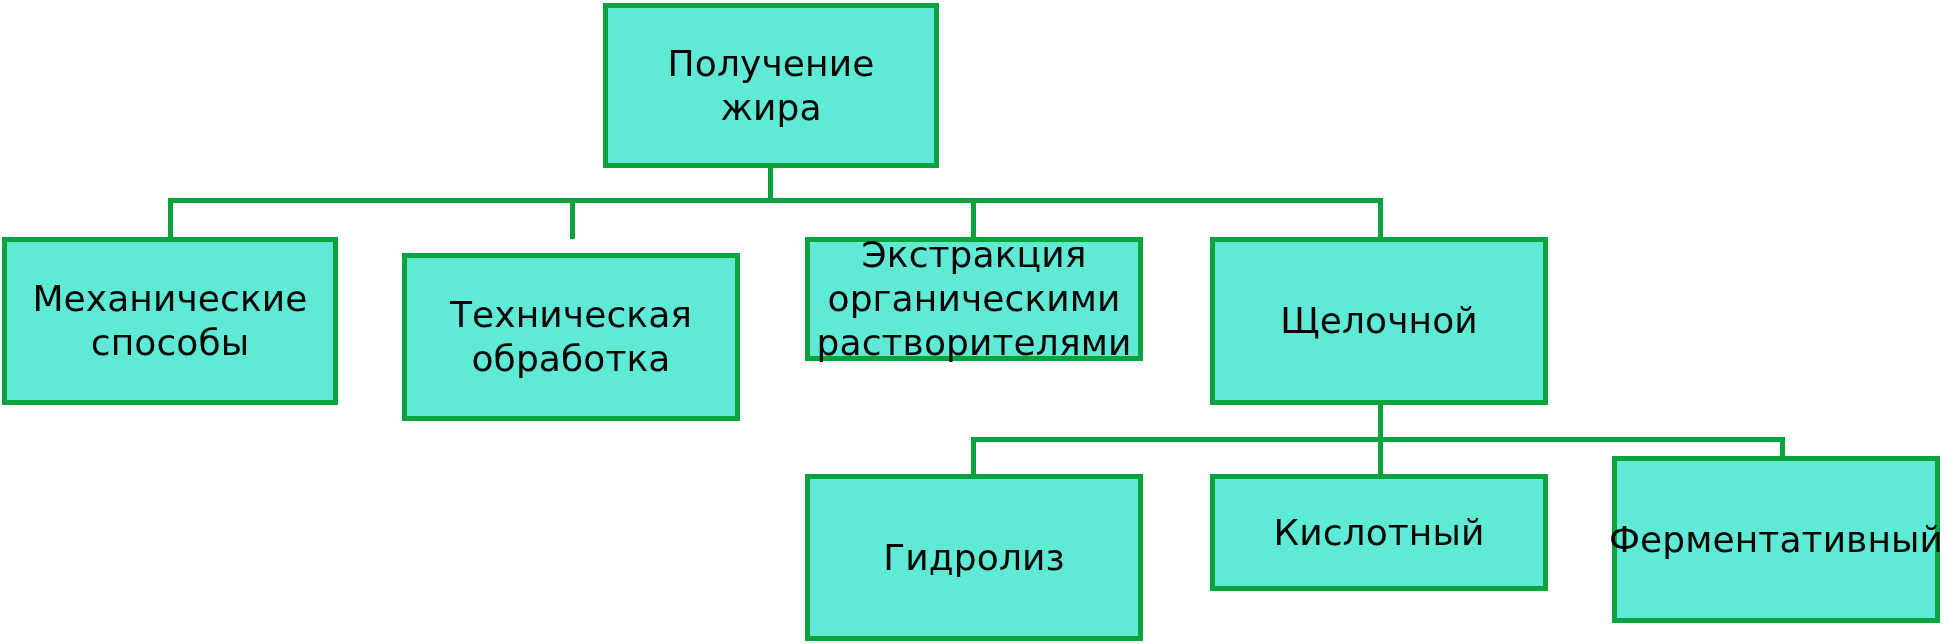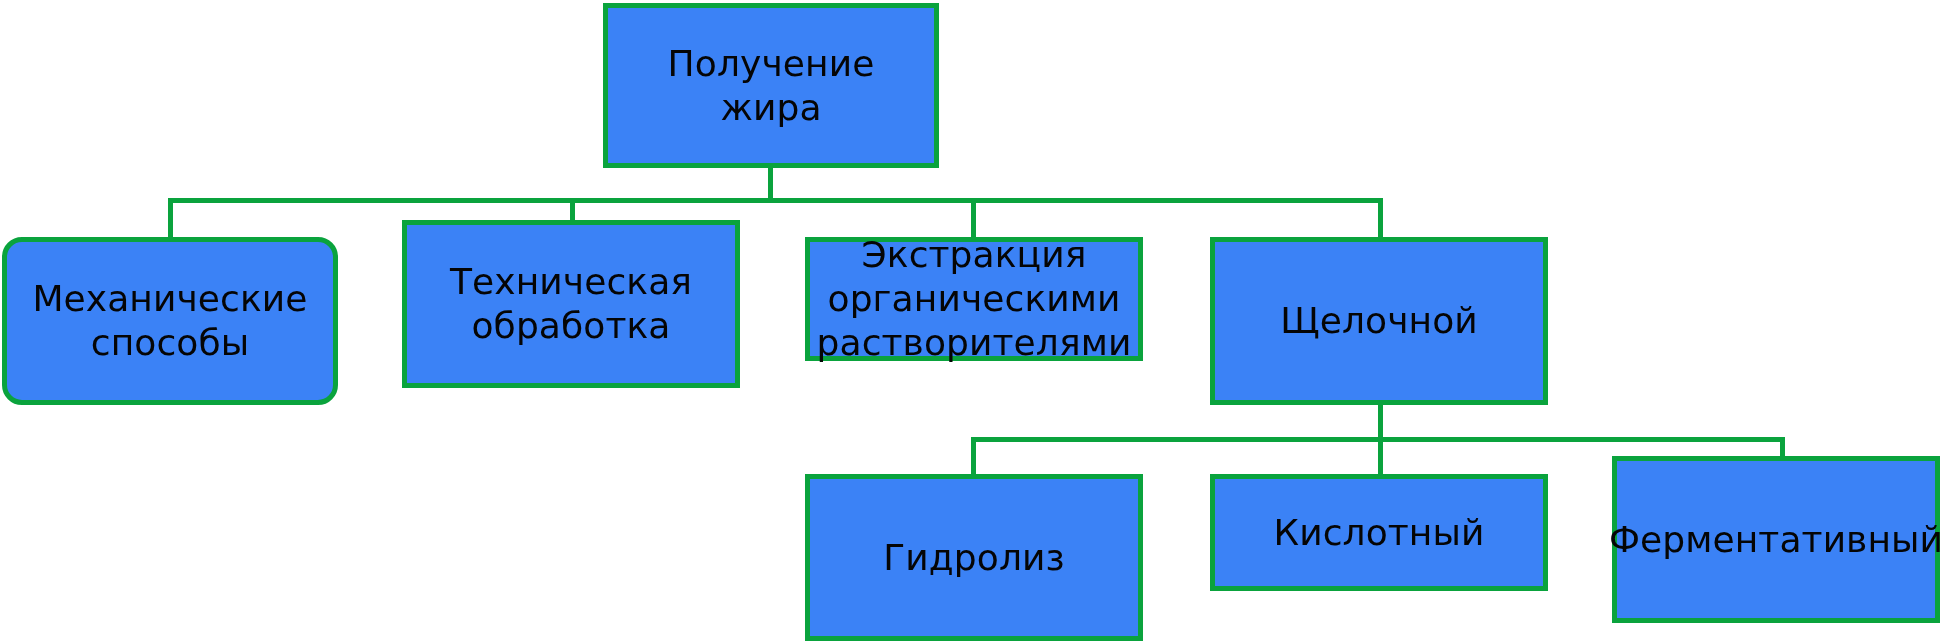--- a/index.html
+++ b/index.html
@@ -13,21 +13,21 @@
   #diagram-canvas {
     position: relative;
     width: 1949px;
     height: 644px;
     background: #ffffff;
     overflow: hidden;
   }
   .node {
     position: absolute;
     box-sizing: border-box;
-    background: #3b82f6;
+    background: #5eead4;
     border: 5px solid #0aa33d;
     display: flex;
     align-items: center;
     justify-content: center;
     text-align: center;
     color: #050505;
     font-size: 36px;
     line-height: 1.22;
     letter-spacing: 0.1px;
     padding: 4px 10px;
@@ -43,22 +43,22 @@
     background: #0aa33d;
     z-index: 1;
   }
   .conn.h { height: 5px; }
   .conn.v { width: 5px; }
 
   
   #node-root      { left: 603px;  top: 3px;   width: 336px; height: 165px; }
 
   
-  #node-mech      { left: 2px;    top: 237px; width: 336px; height: 168px; border-radius: 20px; }
-  #node-tech      { left: 402px;  top: 220px; width: 338px; height: 168px; }
+  #node-mech      { left: 2px;    top: 237px; width: 336px; height: 168px; }
+  #node-tech      { left: 402px;  top: 253px; width: 338px; height: 168px; }
   #node-extract   { left: 805px;  top: 237px; width: 338px; height: 124px; }
   #node-hydro     { left: 1210px; top: 237px; width: 338px; height: 168px; }
 
   
   #node-alkaline  { left: 805px;  top: 474px; width: 338px; height: 167px; }
   #node-acid      { left: 1210px; top: 474px; width: 338px; height: 117px; align-items: center; }
   #node-enzymatic { left: 1612px; top: 456px; width: 328px; height: 167px; }
 
   
   #conn-root-stem   { left: 768px; top: 166px; height: 36px; }

